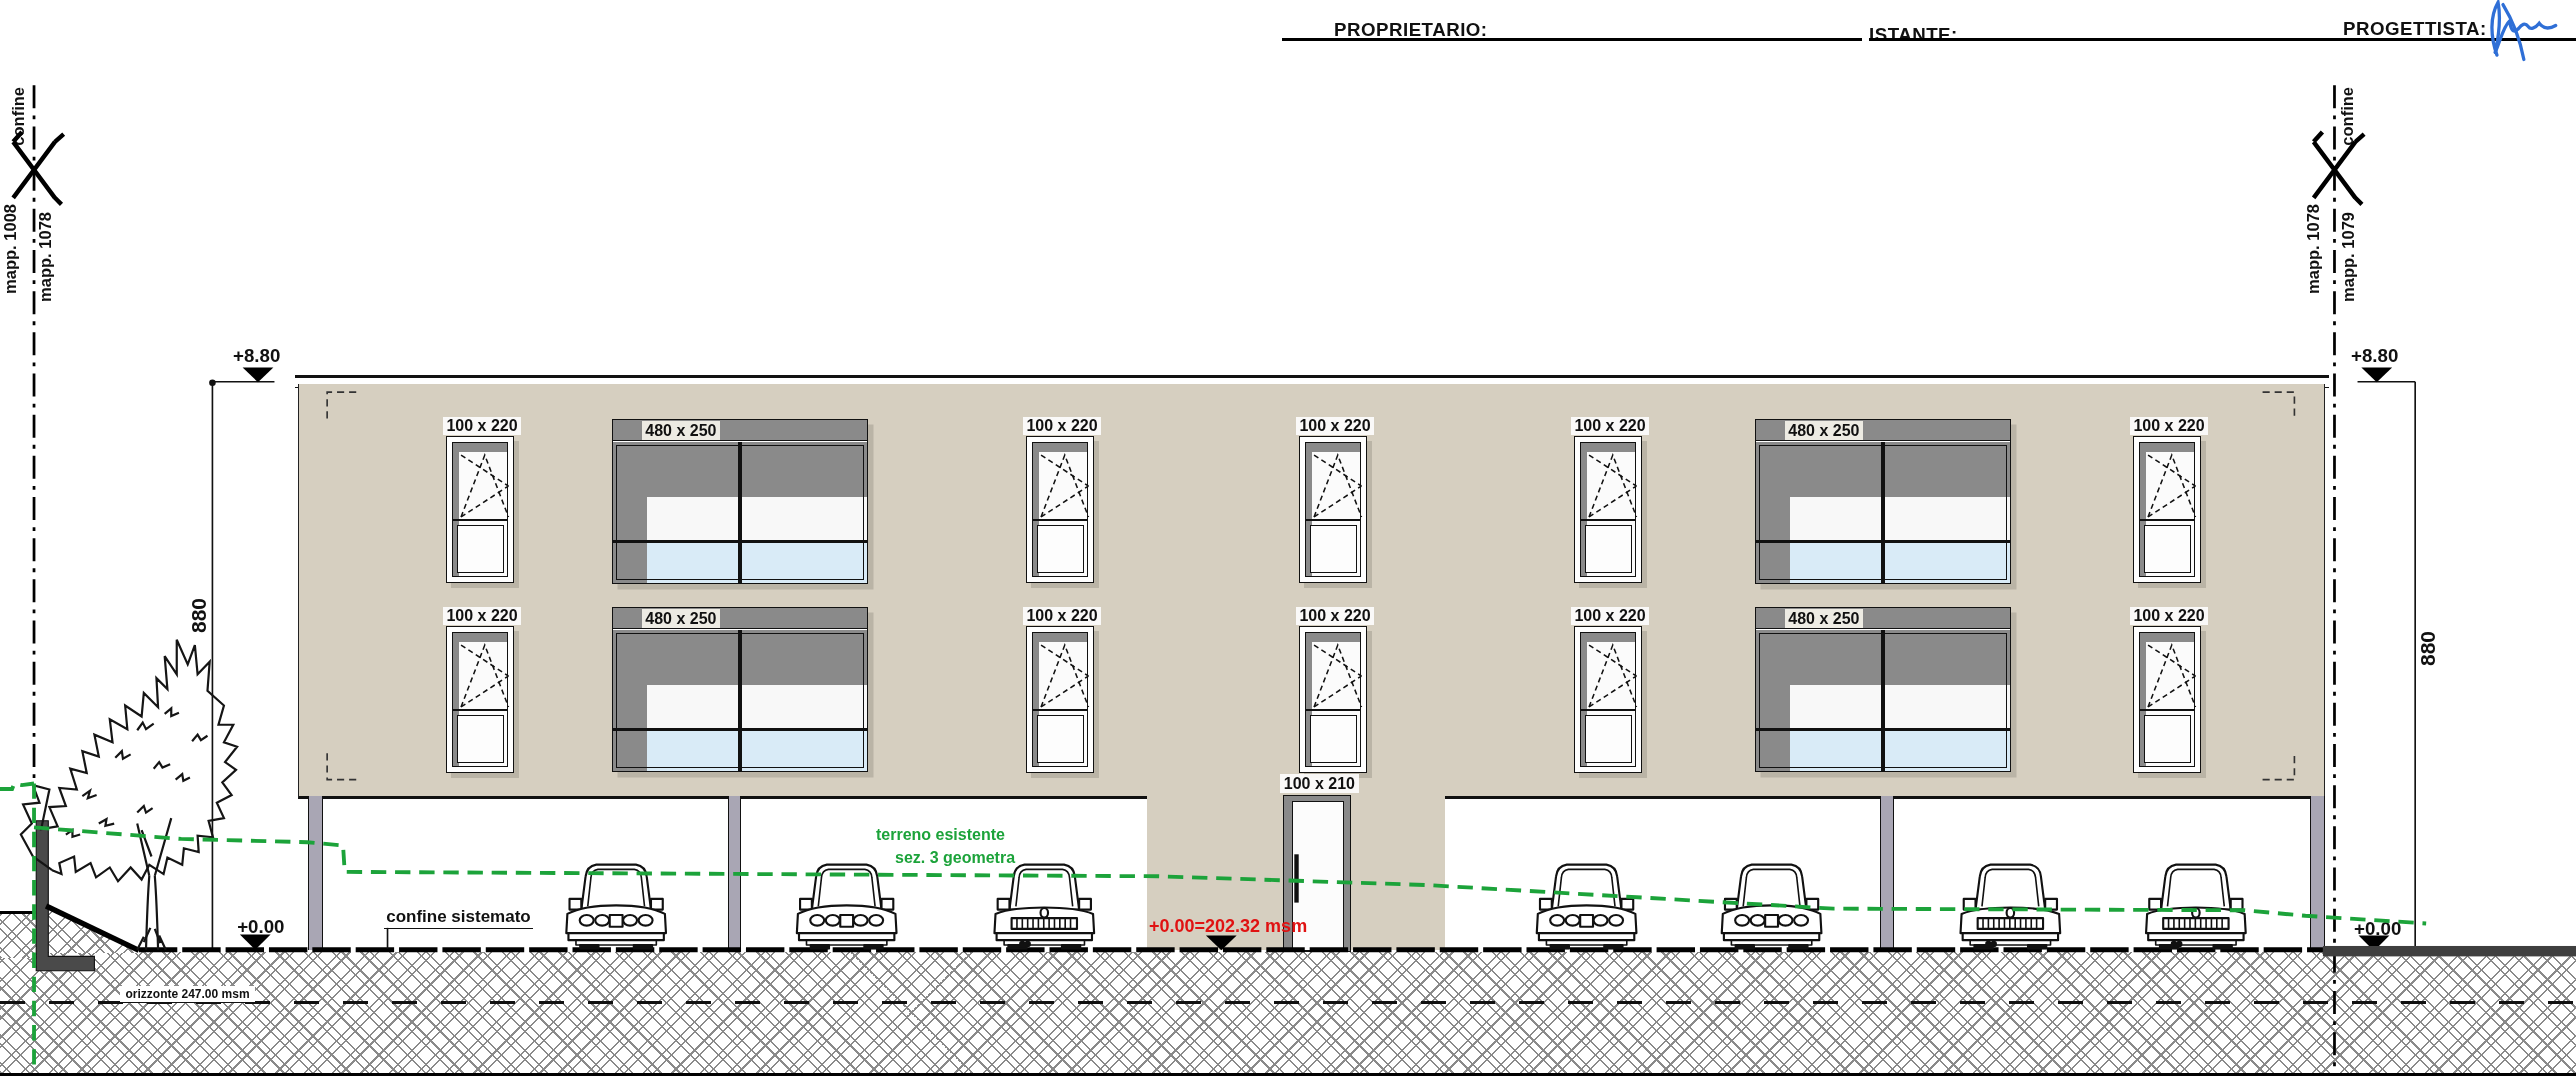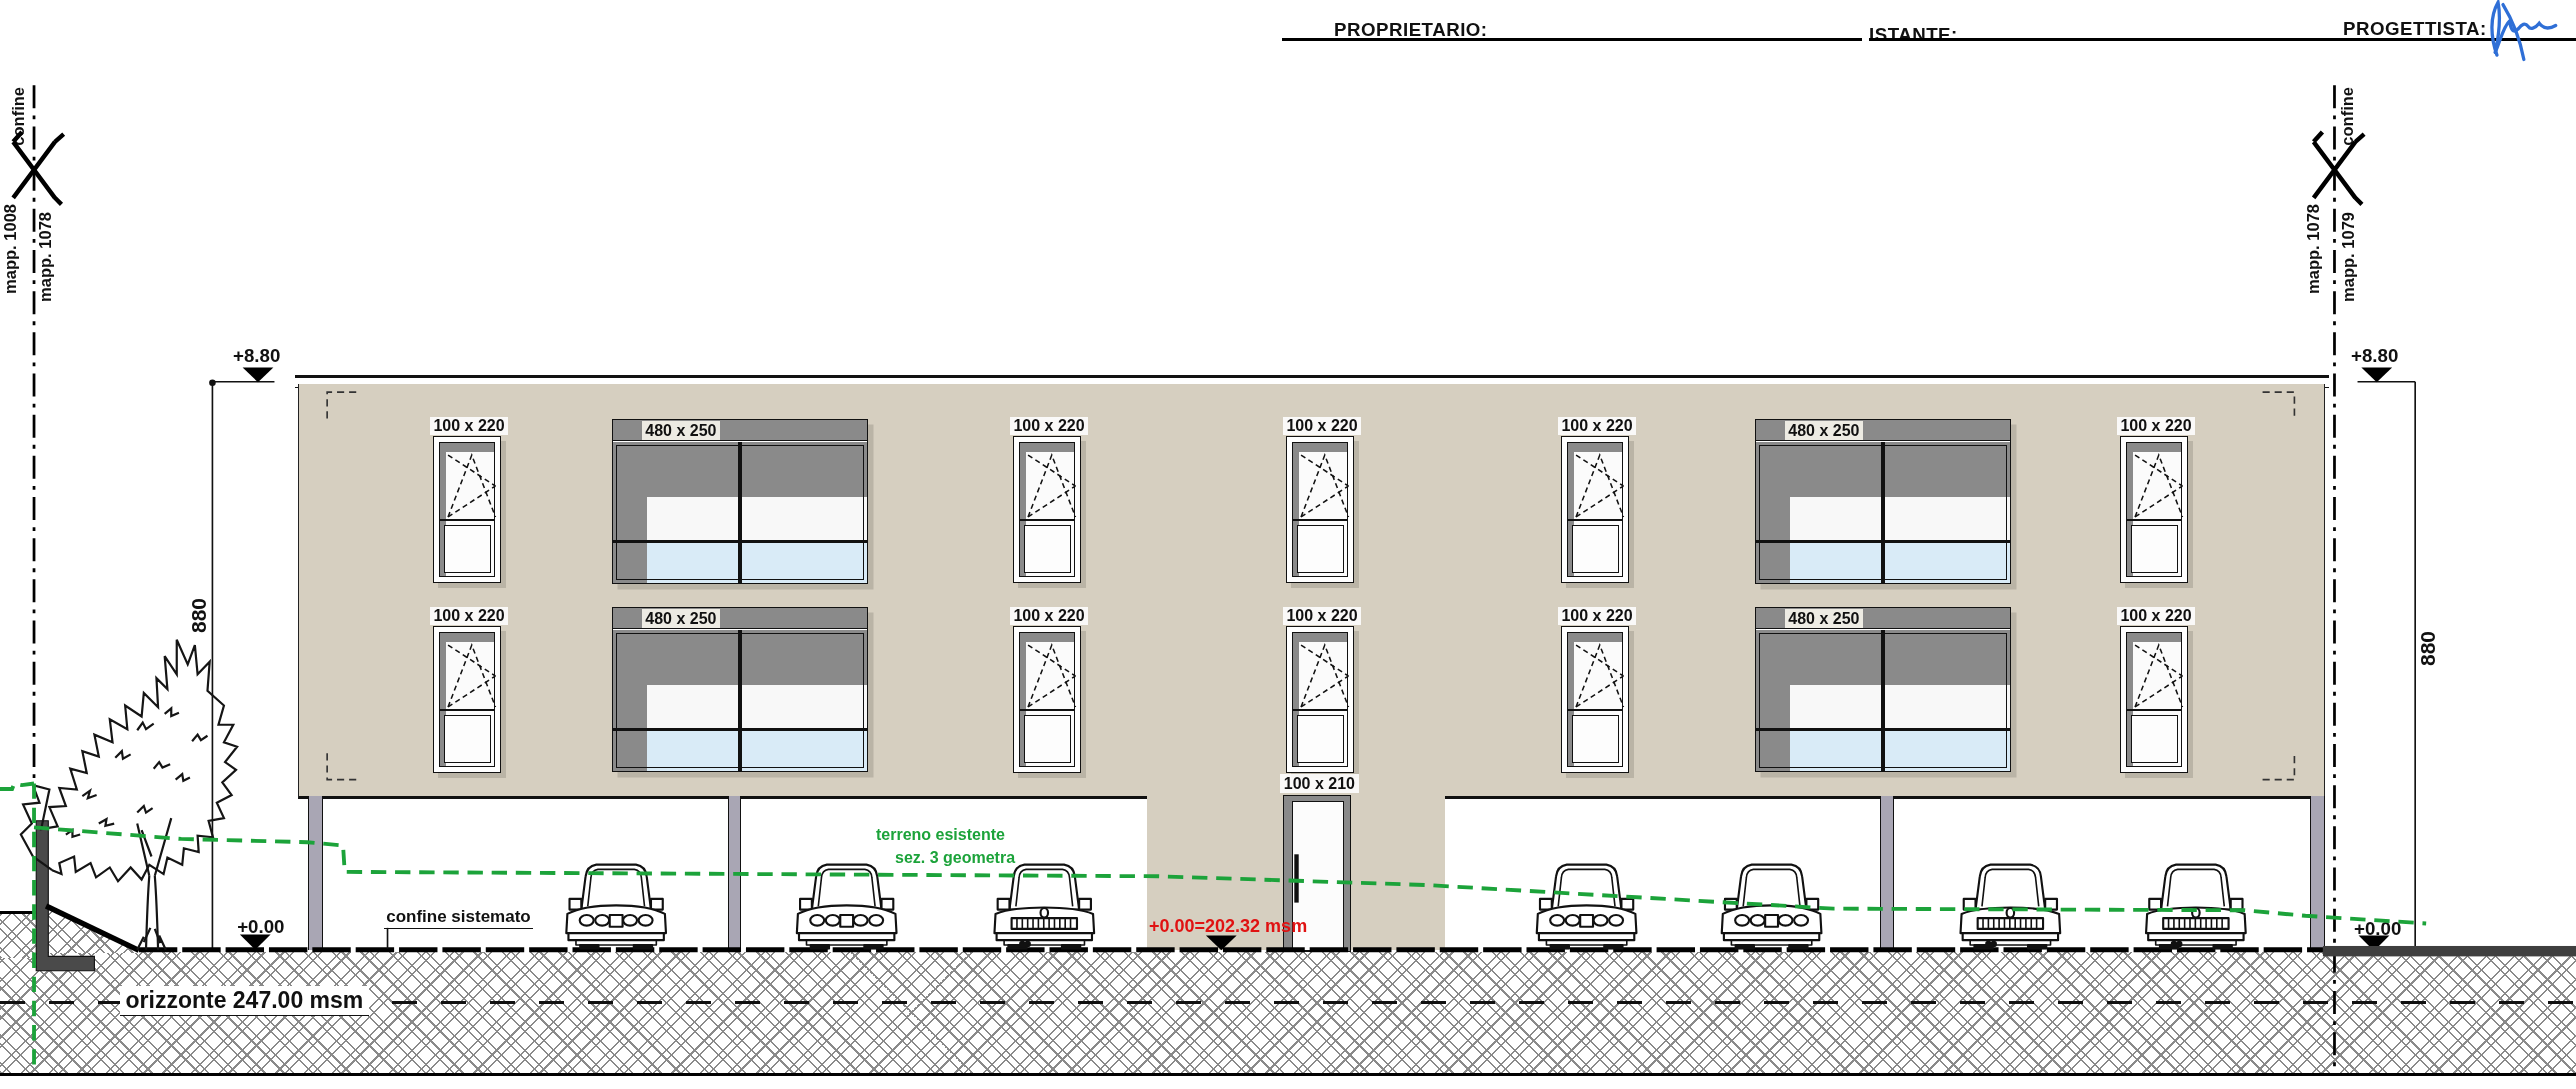--- a/index.html
+++ b/index.html
@@ -16,21 +16,21 @@
   .redlab{font-size:18px;font-weight:700;color:var(--level-red,#e01212);white-space:nowrap;}
 
   
   #facade{left:298px;top:384px;width:2025px;height:412px;background:var(--facade,#d6cfc0);
           border-left:1.6px solid #222;border-right:1.6px solid #222;border-bottom:3.3px solid #111;}
   #roof{left:295px;top:375px;width:2034px;height:8.8px;background:#fff;border-top:3.8px solid #111;border-bottom:1.6px solid #111;}
   .pilaster{top:796px;height:154px;background:var(--pilaster,#a9a6b4);border-left:1.1px solid #111;border-right:1.1px solid #111;}
   .gwall{top:796px;height:154px;background:var(--facade,#d6cfc0);}
 
   
-  .win-s{width:66px;height:145px;box-shadow:5px 5px 0 #bab4a6;border:1.6px solid #111;background:#fff;}
+  .win-s{width:66px;height:145px;box-shadow:5px 5px 0 #bab4a6;border:1.6px solid #111;background:#fff;margin-left:13px;}
   .win-s .wg{position:absolute;inset:5px;border:1.1px solid #111;background:#fbfbfb;}
   .win-s .sh-t{position:absolute;left:0;top:0;right:0;height:8.8px;background:var(--frame-gray,#8a8a8a);}
   .win-s .sh-l{position:absolute;left:0;top:0;bottom:0;width:5.5px;background:var(--frame-gray,#8a8a8a);}
   .win-s .cas{position:absolute;left:5.5px;top:8.8px;right:0;height:67px;}
   .win-s .pdiv{position:absolute;left:0;right:0;top:76px;height:2.2px;background:#111;}
   .win-s .pbot{position:absolute;left:4.4px;right:3.3px;top:82px;bottom:3.3px;border:1.1px solid #111;background:#fdfdfd;}
   .win-s .wlab{position:absolute;top:-20.3px;left:-4.4px;}
 
   .win-l{width:254px;height:163px;box-shadow:5.5px 5.5px 0 #bab4a6;border:1.6px solid #111;background:#fff;}
   .win-l .band{position:absolute;left:0;right:0;top:0;height:20.3px;background:var(--frame-gray,#8a8a8a);border-bottom:1.6px solid #111;}
@@ -48,21 +48,21 @@
 
   
   .hatch{background-color:#fff;background-image:
      repeating-linear-gradient(45deg,#8a8a8a 0 1.6px,transparent 1.6px 6.6px,#8a8a8a 6.6px 8.2px,transparent 8.2px 20px),
      repeating-linear-gradient(135deg,#8a8a8a 0 1.6px,transparent 1.6px 6.6px,#8a8a8a 6.6px 8.2px,transparent 8.2px 20px);}
   #hatch-main{left:0;top:952px;width:2576px;height:121px;border-bottom:3.8px solid #000;}
   #hatch-left{left:0;top:911px;width:36px;height:44px;border-top:3.3px solid #000;}
   #hatch-wedge{left:47px;top:906px;width:92px;height:47px;clip-path:polygon(0 0,100% 96%,100% 100%,0 100%);}
   #horizon{left:0;top:1001px;width:2576px;height:2.7px;
      background:repeating-linear-gradient(to right,#111 0 25px,transparent 25px 49px);}
-  #orizzonte-lab{left:120px;top:986px;background:#fff;padding:1.1px 5.5px;font-size:23px;font-weight:600;border-bottom:1.6px solid #111;white-space:nowrap;}
+  #orizzonte-lab{left:120px;top:986px;background:#fff;padding:1.1px 5.5px;font-size:12px;font-weight:600;border-bottom:1.6px solid #111;white-space:nowrap;}
 
   #terr-sist{left:384px;top:907px;font-size:17px;font-weight:600;border-bottom:1.6px solid #111;padding:0 2.2px 1.1px 2.2px;white-space:nowrap;}
   svg.overlay{position:absolute;left:0;top:0;width:2576px;height:1090px;pointer-events:none;}
 </style>
 </head>
 <body>
 
 <div id="scene">
 
   <div class="abs hdr" style="left:1334px;top:18.7px">PROPRIETARIO:</div>

